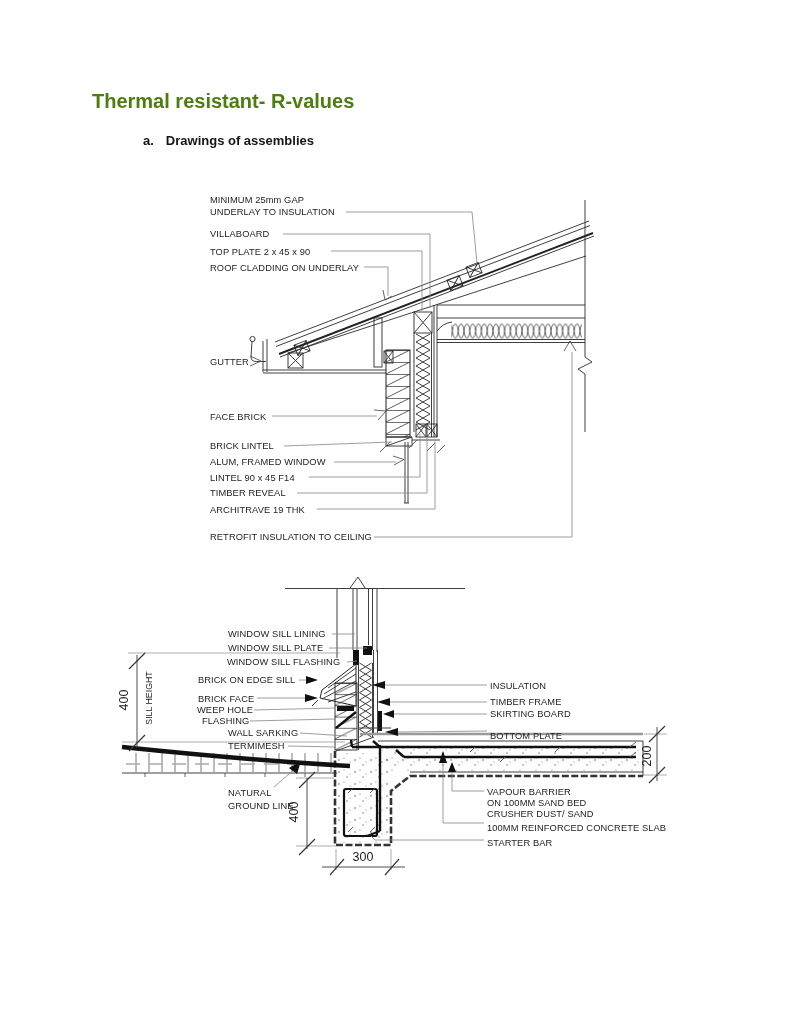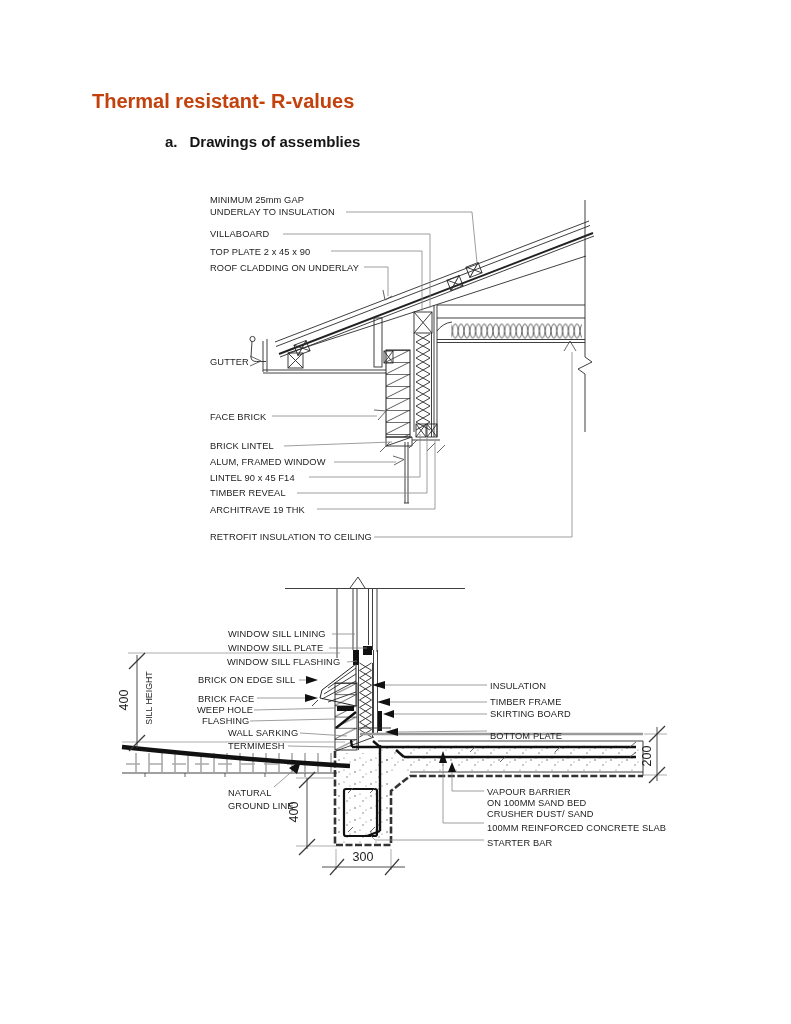--- a/index.html
+++ b/index.html
@@ -1,19 +1,19 @@
 <!DOCTYPE html>
 <html><head>
 <meta charset="utf-8">
 <style>
   html,body{margin:0;padding:0;}
   body{width:791px;height:1024px;position:relative;background:#ffffff;
        font-family:"Liberation Sans",sans-serif;overflow:hidden;}
-  .title{position:absolute;left:92px;top:90px;font-size:20px;font-weight:bold;color:#c2410c;}
-  .section{position:absolute;left:165px;top:133px;font-size:15px;font-weight:bold;color:#151515;}
+  .title{position:absolute;left:92px;top:90px;font-size:20px;font-weight:bold;color:#4d7c0f;}
+  .section{position:absolute;left:143px;top:133px;font-size:13px;font-weight:bold;color:#151515;}
   .section .st{margin-left:12px;}
   svg{position:absolute;left:0;}
   .ln{stroke:#2a2a2a;stroke-width:0.9;fill:none;}
   .ln2{stroke:#222;stroke-width:1.9;fill:none;}
   .thk{stroke:#101010;stroke-width:2.4;fill:none;}
   .ldr{stroke:#858585;stroke-width:0.8;fill:none;}
   .arr{stroke:#555;stroke-width:0.9;fill:none;}
   .dk{fill:#111;stroke:none;}
   .dim{stroke:#3a3a3a;stroke-width:1fill:none;}
   .tick{stroke:#3a3a3a;stroke-width:1.2;fill:none;}

